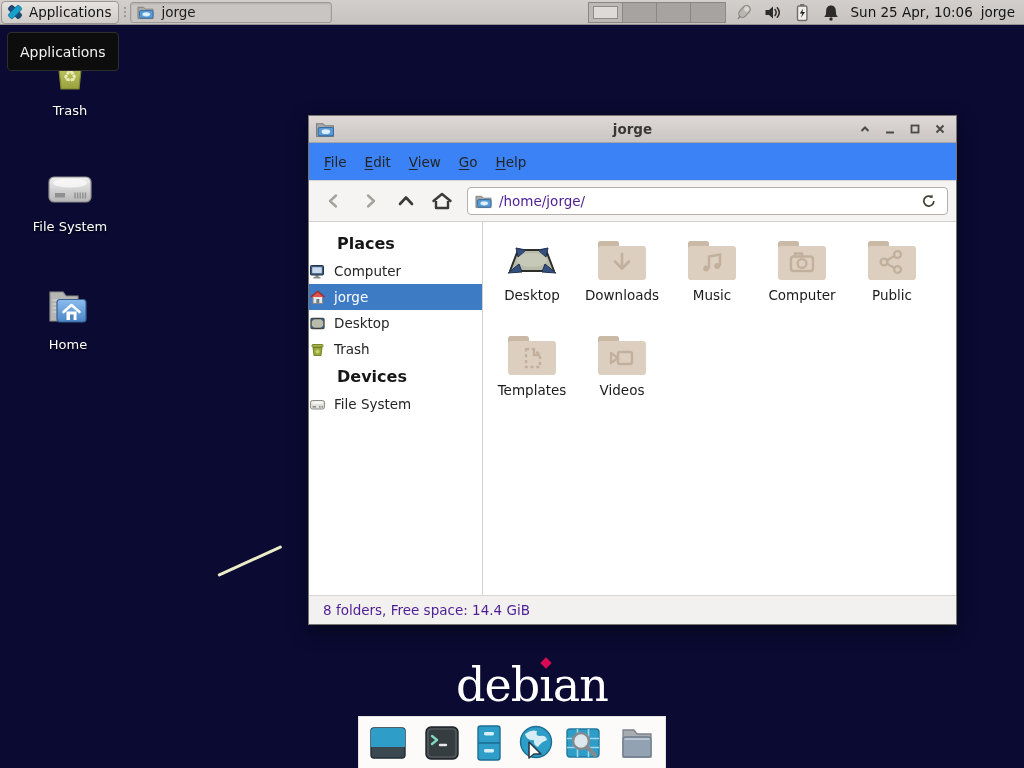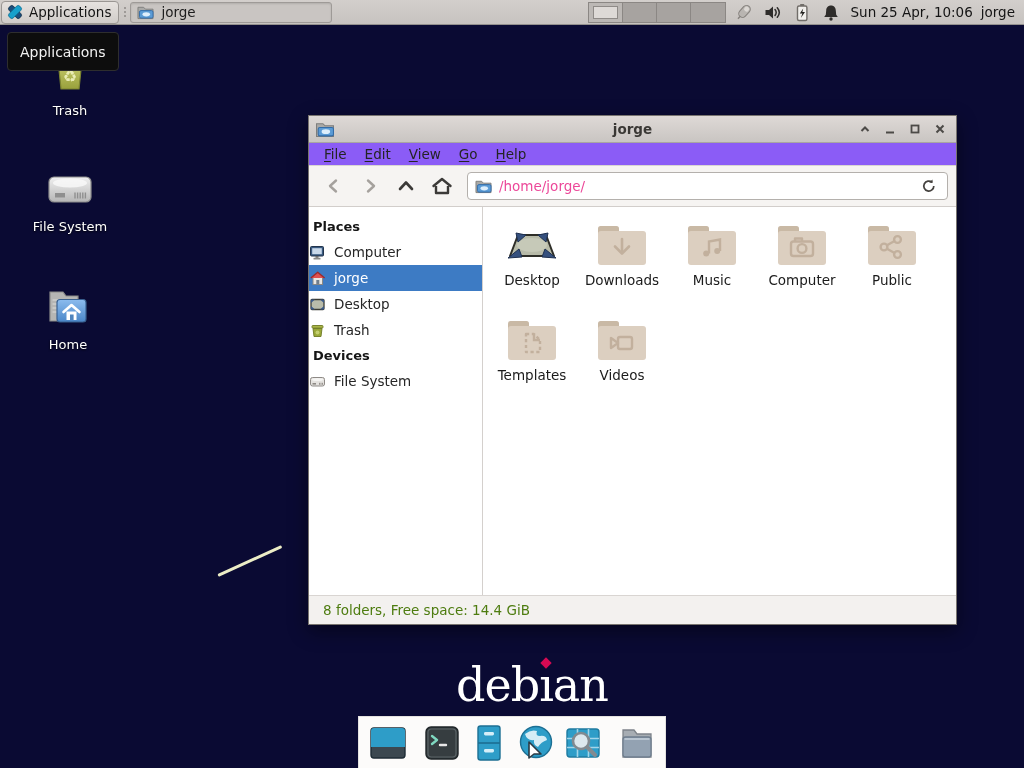--- a/index.html
+++ b/index.html
@@ -64,49 +64,49 @@
             background:#ffffff; border:1px solid #78746f; box-shadow:0 6px 18px rgba(0,0,0,.45);
             display:flex; flex-direction:column; }
   .titlebar { height:27px; background:linear-gradient(#ded9d6,#c9c5c2); border-bottom:1px solid #a9a5a2;
               display:flex; align-items:center; padding:0 6px; position:relative; }
   .titlebar .wtitle { position:absolute; left:0; right:0; text-align:center; font-weight:bold;
                       font-size:13.5px; color:#3a3835; pointer-events:none; }
   .winbtns { margin-left:auto; display:flex; align-items:center; gap:4px; z-index:2; }
   .winbtn { width:21px; height:21px; display:flex; align-items:center; justify-content:center;
             border-radius:3px; cursor:pointer; }
 
-  .menubar { height:23px; background:#8b5cf6; border-bottom:1px solid #d9d5d2;
+  .menubar { height:38px; background:#3b82f6; border-bottom:1px solid #d9d5d2;
              display:flex; align-items:center; gap:0; padding-left:6px; }
   .menu-item { padding:3px 9px; font-size:13.5px; color:#242424; cursor:pointer; border-radius:3px; }
   .menu-item u { text-decoration:underline; text-underline-offset:2px; }
 
   .toolbar { height:41px; background:#f6f4f2; border-bottom:1px solid #d2cecb;
              display:flex; align-items:center; gap:2px; padding:0 8px; }
   .tbtn { width:34px; height:32px; display:flex; align-items:center; justify-content:center;
           border-radius:3px; cursor:pointer; }
   .pathbar { flex:1; height:28px; margin-left:6px; background:#ffffff; border:1px solid #b4b0ac;
              border-radius:4px; display:flex; align-items:center; padding:0 7px; gap:7px; cursor:text; }
-  .pathbar .ptext { flex:1; font-size:13.5px; color:#ec4899; }
+  .pathbar .ptext { flex:1; font-size:13.5px; color:#4c1d95; }
   .reload-btn { width:22px; height:22px; display:flex; align-items:center; justify-content:center; cursor:pointer; }
 
   .wbody { flex:1; display:flex; min-height:0; }
   .sidebar { width:174px; background:#ffffff; border-right:1px solid #d4d0cd; padding-top:7px; overflow:hidden; }
-  .side-header { font-weight:bold; font-size:13px; color:#161616; padding:5px 0 5px 4px; }
+  .side-header { font-weight:bold; font-size:16px; color:#161616; padding:5px 0 5px 28px; }
   .side-item { height:26px; display:flex; align-items:center; gap:8px; 
                font-size:13.5px; color:#262626; cursor:pointer; }
   .side-item.selected { background:var(--selection-blue,#3d7bc4); color:#ffffff; }
 
   .fileview { flex:1; background:#ffffff; padding:12px 0 0 4px; position:relative; }
   .fgrid { display:grid; grid-template-columns:repeat(5,90px); grid-auto-rows:95px; }
   .fitem { display:flex; flex-direction:column; align-items:center; justify-content:flex-start;
            padding-top:4px; cursor:pointer; }
   .fitem .flabel { margin-top:3px; font-size:13.5px; color:#1b1b1b; }
 
   .statusbar { height:29px; background:#f3f1ef; border-top:1px solid #d9d5d2;
-               display:flex; align-items:center; padding-left:14px; font-size:13.5px; color:#4d7c0f; }
+               display:flex; align-items:center; padding-left:14px; font-size:13.5px; color:#4c1d95; }
 
   
   .dock { position:absolute; left:358px; top:716px; width:308px; height:52px; background:#fcfbfa;
           border:1px solid #e4e2e0; border-bottom:none; display:flex; align-items:center;
           gap:7px; padding:0 9px; }
   .dock-item { width:40px; height:40px; display:flex; align-items:center; justify-content:center; cursor:pointer; }
   .dock-sep { width:1px; height:40px; background:#c9c7c5; }
 
   svg { display:block; }
 </style>

